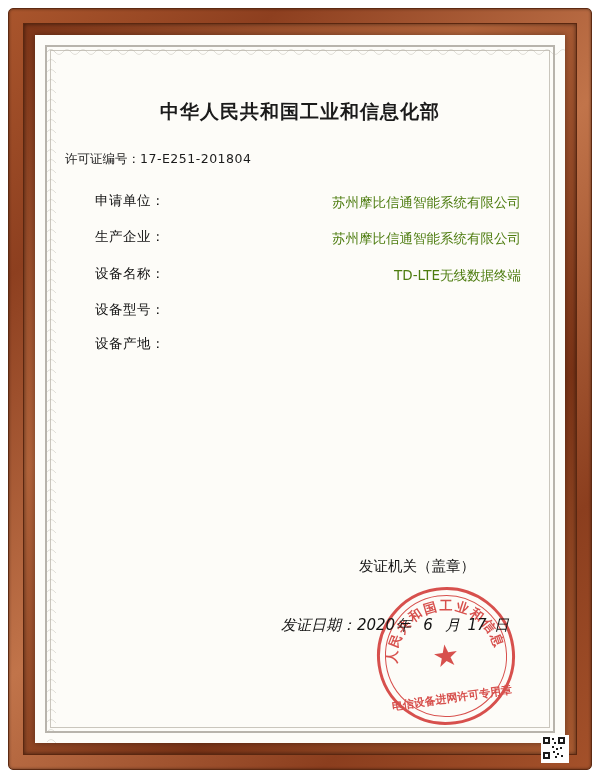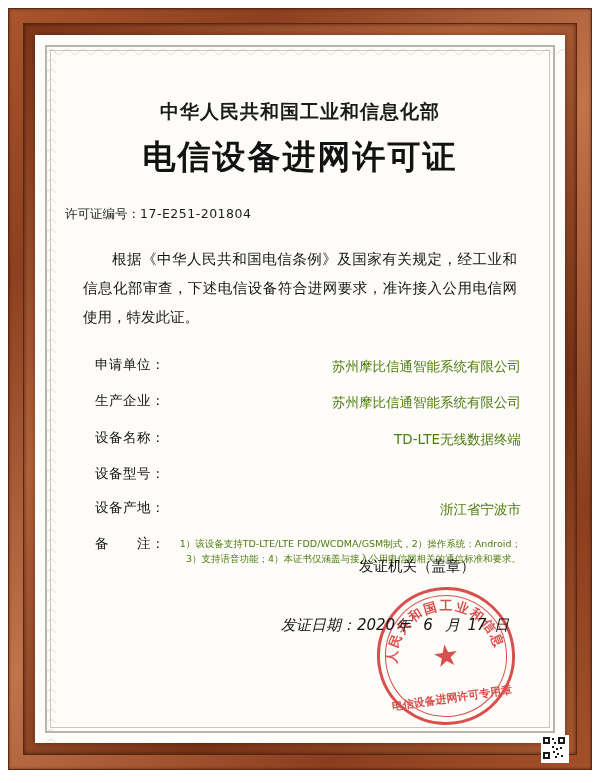--- a/index.html
+++ b/index.html
@@ -17,21 +17,21 @@
   
   .certificate-frame {
     position: absolute;
     left: 8px;
     top: 8px;
     width: 584px;
     height: 762px;
     box-sizing: border-box;
     background: linear-gradient(135deg, #a9552c 0%, #8d3f1f 20%, #c1744a 50%, #8b3e1e 80%, #a4512a 100%);
     border: 1px solid #5e2a12;
-    border-radius: 0;
+    border-radius: 5px;
     box-shadow: inset 0 0 3px rgba(0,0,0,0.5);
   }
   .frame-inner-bevel {
     position: absolute;
     left: 14px;
     top: 14px;
     right: 14px;
     bottom: 14px;
     background: linear-gradient(135deg, #7d3518 0%, #b2643b 35%, #7a3316 70%, #a75a31 100%);
     border: 1px solid #5a2710;
@@ -267,53 +267,44 @@
       </defs>
       <rect x="0" y="0" width="100%" height="9" fill="url(#wave)"></rect>
       <rect x="0" y="calc(100% - 9px)" width="100%" height="9" fill="url(#wave)"></rect>
       <rect x="0" y="0" width="9" height="100%" fill="url(#wave)"></rect>
       <rect x="calc(100% - 9px)" y="0" width="9" height="100%" fill="url(#wave)"></rect>
     </svg>
 
     <div class="content">
 
       <div class="title-small">中华人民共和国工业和信息化部</div>
-      <div class="title-large">电信设备进网许可证</div>
 
       <div class="permit-no">
         <span>许可证编号：</span><span class="num">17-E251-201804</span>
       </div>
 
-      <div class="body-text">
-        <p>根据《中华人民共和国电信条例》及国家有关规定，经工业和信息化部审查，下述电信设备符合进网要求，准许接入公用电信网使用，特发此证。</p>
-      </div>
 
       <div class="fields">
         <div class="field-row">
           <div class="field-label">申请单位：</div>
           <div class="field-value">苏州摩比信通智能系统有限公司</div>
         </div>
         <div class="field-row">
           <div class="field-label">生产企业：</div>
           <div class="field-value">苏州摩比信通智能系统有限公司</div>
         </div>
         <div class="field-row">
           <div class="field-label">设备名称：</div>
           <div class="field-value">TD-LTE无线数据终端</div>
         </div>
         <div class="field-row">
           <div class="field-label">设备型号：</div>
         </div>
         <div class="field-row">
           <div class="field-label">设备产地：</div>
-          <div class="field-value">浙江省宁波市</div>
-        </div>
-        <div class="field-row">
-          <div class="field-label">备　　注：</div>
-          <div class="field-value note">1）该设备支持TD-LTE/LTE FDD/WCDMA/GSM制式，2）操作系统：Android；3）支持语音功能；4）本证书仅涵盖与接入公用电信网相关的通信标准和要求。</div>
         </div>
       </div>
 
       <div class="issuer-line">发证机关（盖章）</div>
 
       <div class="seal">
         <svg class="seal-arc" viewBox="0 0 132 132">
           <defs>
             <path id="arcpath" d="M 16 70 A 50 50 0 0 1 116 70"></path>
           </defs>

